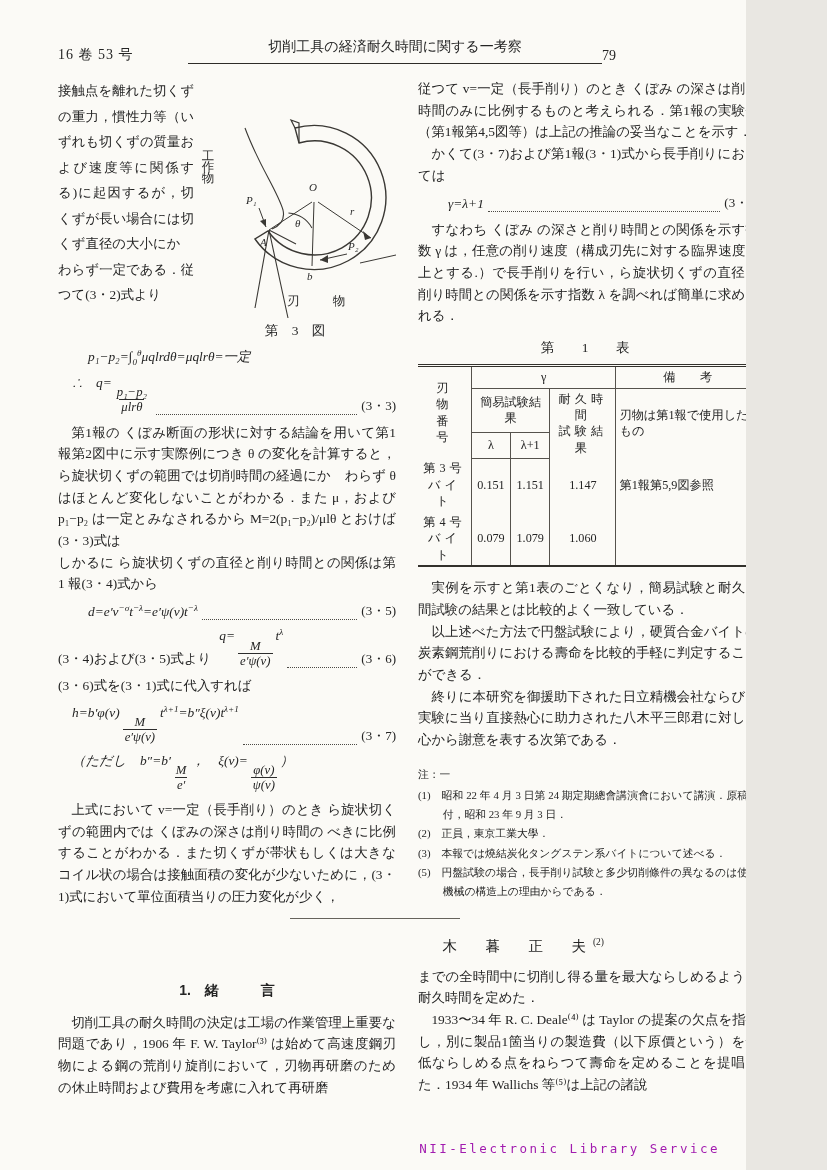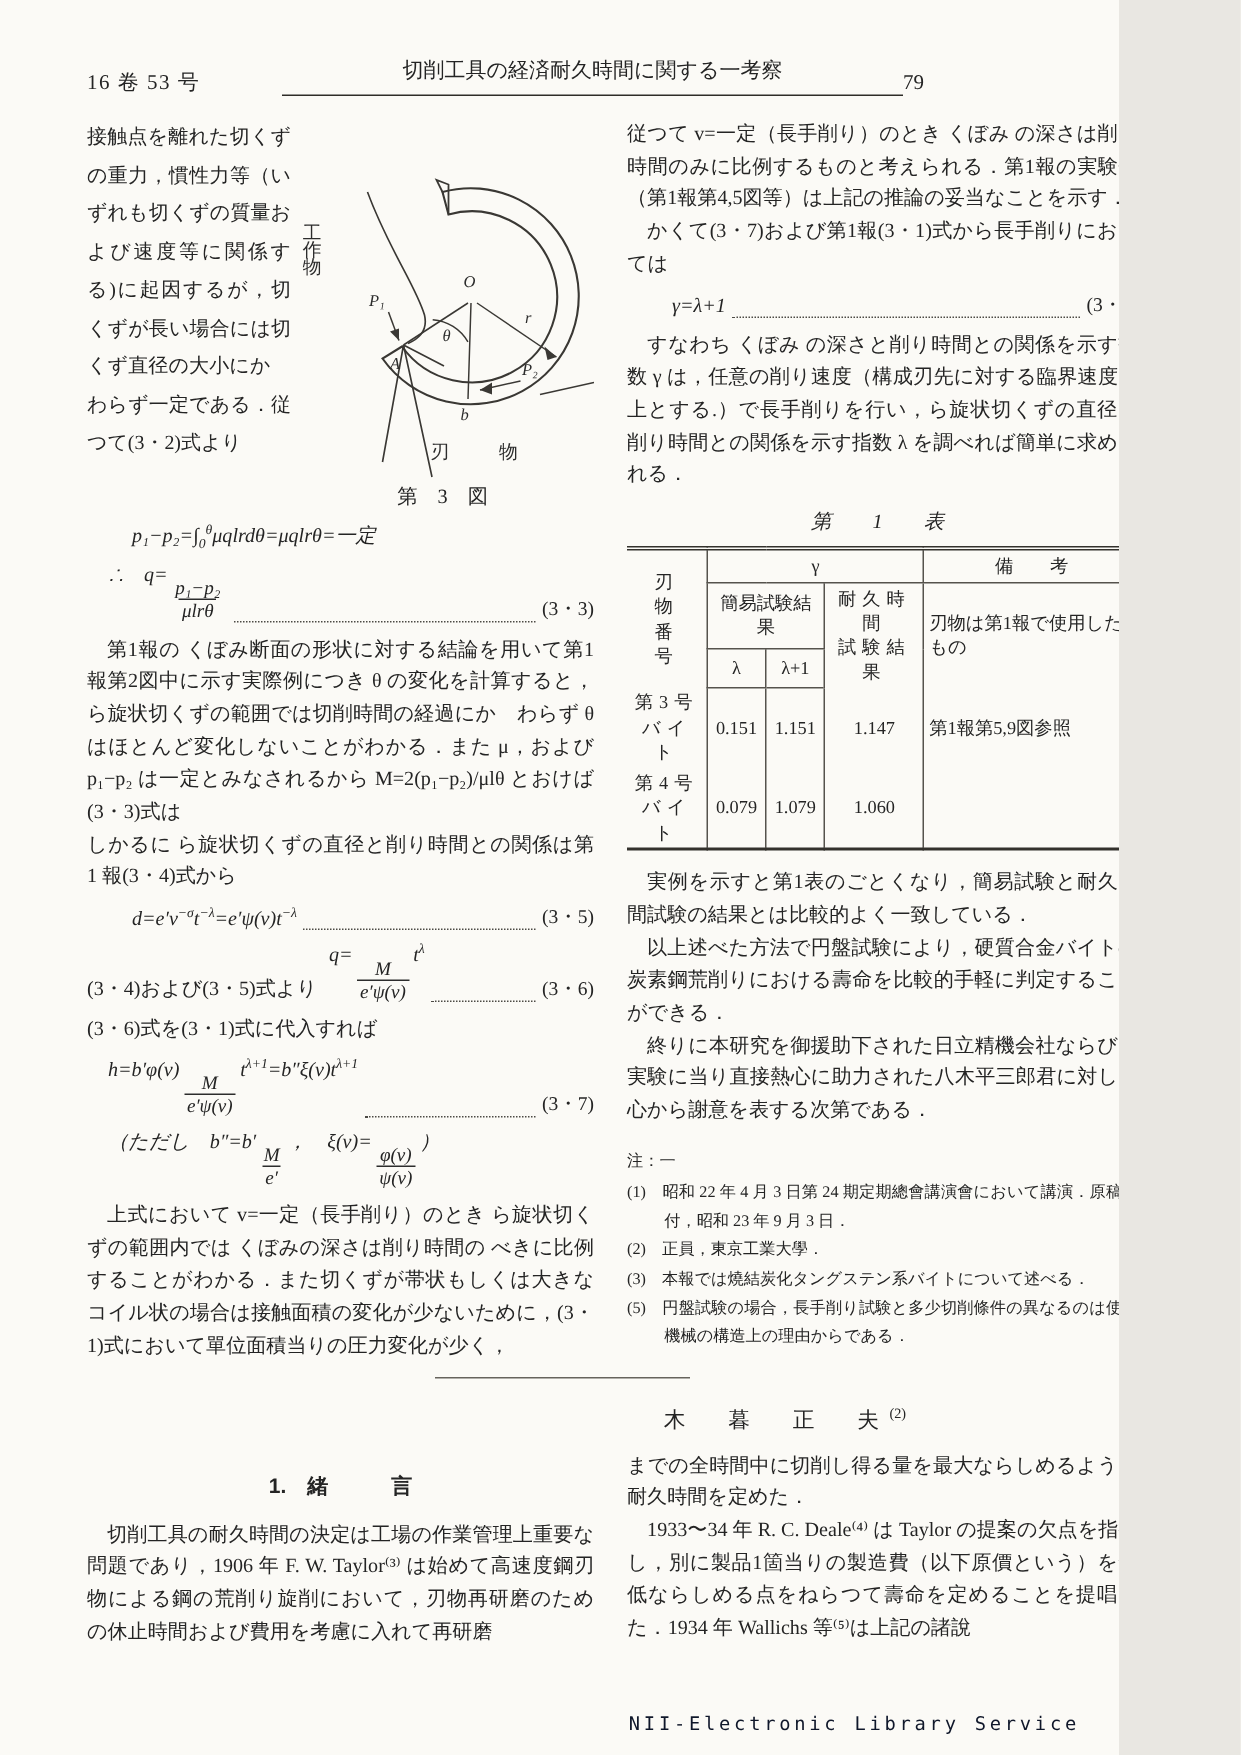--- a/index.html
+++ b/index.html
@@ -35,21 +35,21 @@
   .eqbody{font-style:italic;white-space:nowrap;}
   .eqbody sup,.eqbody sub{font-size:0.68em;}
   .pad1{padding-left:30px;} .pad2{padding-left:14px;}
   .eqleader{flex:1;border-bottom:1.5px dotted #4c4a45;height:0.5em;margin:0 4px;min-width:10px;}
   .eqnum{white-space:nowrap;font-size:13px;}
   .frac{display:inline-flex;flex-direction:column;align-items:center;vertical-align:-0.7em;
         line-height:1.12;margin:0 3px;font-size:0.95em;text-align:center;}
   .frac .fden{border-top:1px solid #2c2c2c;padding:0 2px;}
   .frac .fnum{padding:0 2px;}
   
-  .tblcap{text-align:center;font-size:13.5px;letter-spacing:7px;margin:12px 0 7px;font-style:italic;}
+  .tblcap{text-align:center;font-size:13.5px;letter-spacing:7px;margin:12px 0 7px;}
   table.t1{border-collapse:collapse;width:100%;font-size:12.2px;line-height:1.35;
       border-top:3px double #33312c;border-bottom:2px solid #33312c;margin-bottom:10px;}
   table.t1 td,table.t1 th{font-weight:normal;padding:2px 3px;text-align:center;vertical-align:middle;}
   table.t1 .vline{border-left:1px solid #55524c;}
   table.t1 .hline{border-bottom:1px solid #55524c;}
   table.t1 .lt{text-align:left;}
   table.t1 .two b{display:block;font-weight:normal;letter-spacing:4px;}
   
   .notes{margin-top:14px;font-size:10.8px;line-height:1.78;}
   .notes .nh{margin-bottom:2px;}
@@ -60,21 +60,21 @@
       font-weight:bold;font-size:17.5px;letter-spacing:1.5px;margin-top:12px;}
   .a2title sup{font-size:10px;font-weight:normal;}
   .a2author{text-align:right;padding-right:88px;font-size:14.5px;letter-spacing:7px;margin:18px 0 10px;}
   .a2author sup{font-size:9.5px;letter-spacing:0;}
   .a2sec{font-family:"Liberation Sans","DejaVu Sans",sans-serif;font-weight:bold;
       font-size:14px;text-align:center;margin:16px 0 12px;}
   .a2cols{margin-top:2px;}
   
   .nii{position:absolute;right:26px;bottom:14px;
       font-family:"DejaVu Sans Mono","Liberation Mono",monospace;
-      font-size:12.5px;letter-spacing:2.5px;color:#0f172a;}
+      font-size:12.5px;letter-spacing:2.5px;color:#a21caf;}
   svg text{font-family:"Liberation Serif","DejaVu Serif",serif;font-size:11px;fill:#2c2c2c;font-style:italic;}
 </style>
 </head>
 <body>
 
 <div class="page">
 
   <div class="runhead">
     <span class="issue">16 卷 53 号</span>
     <span class="rt-wrap">切削工具の経済耐久時間に関する一考察</span>

